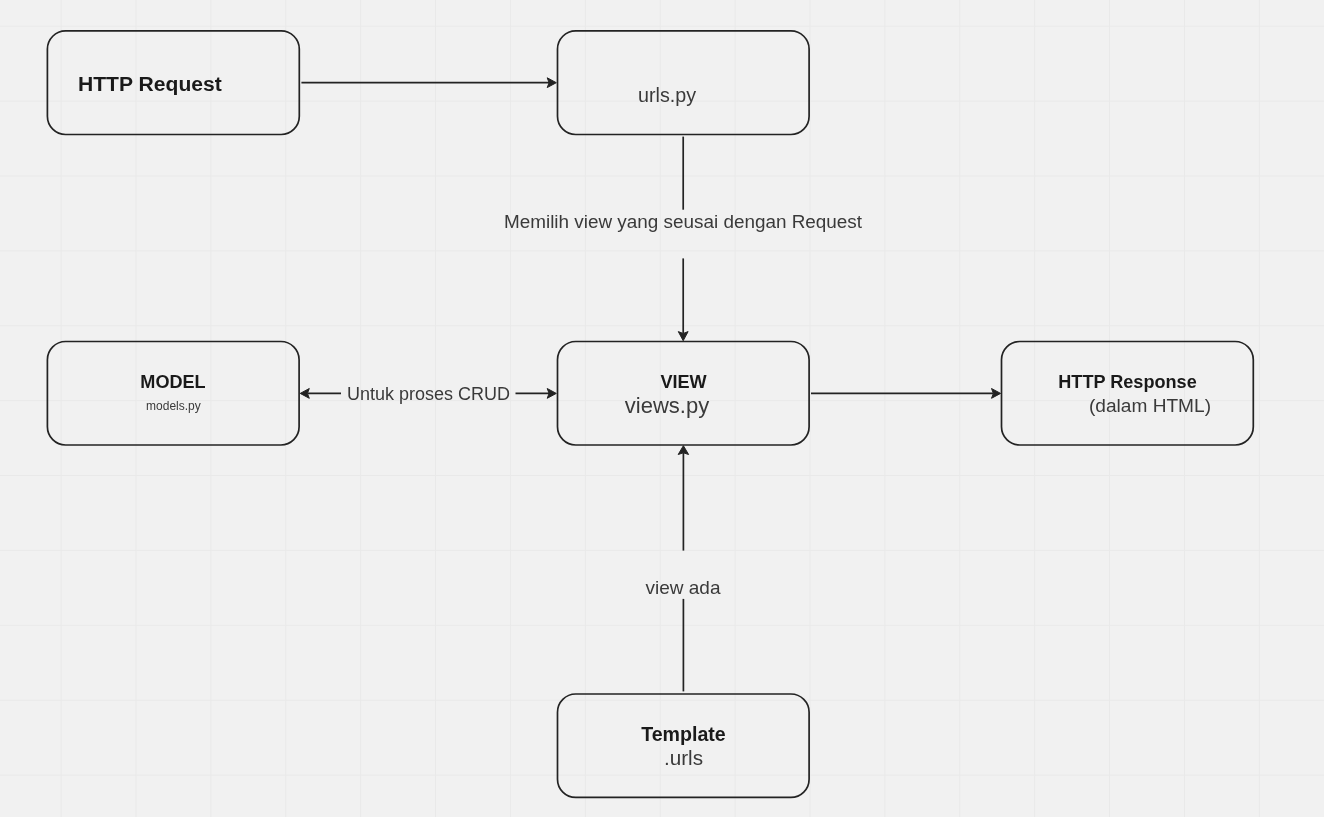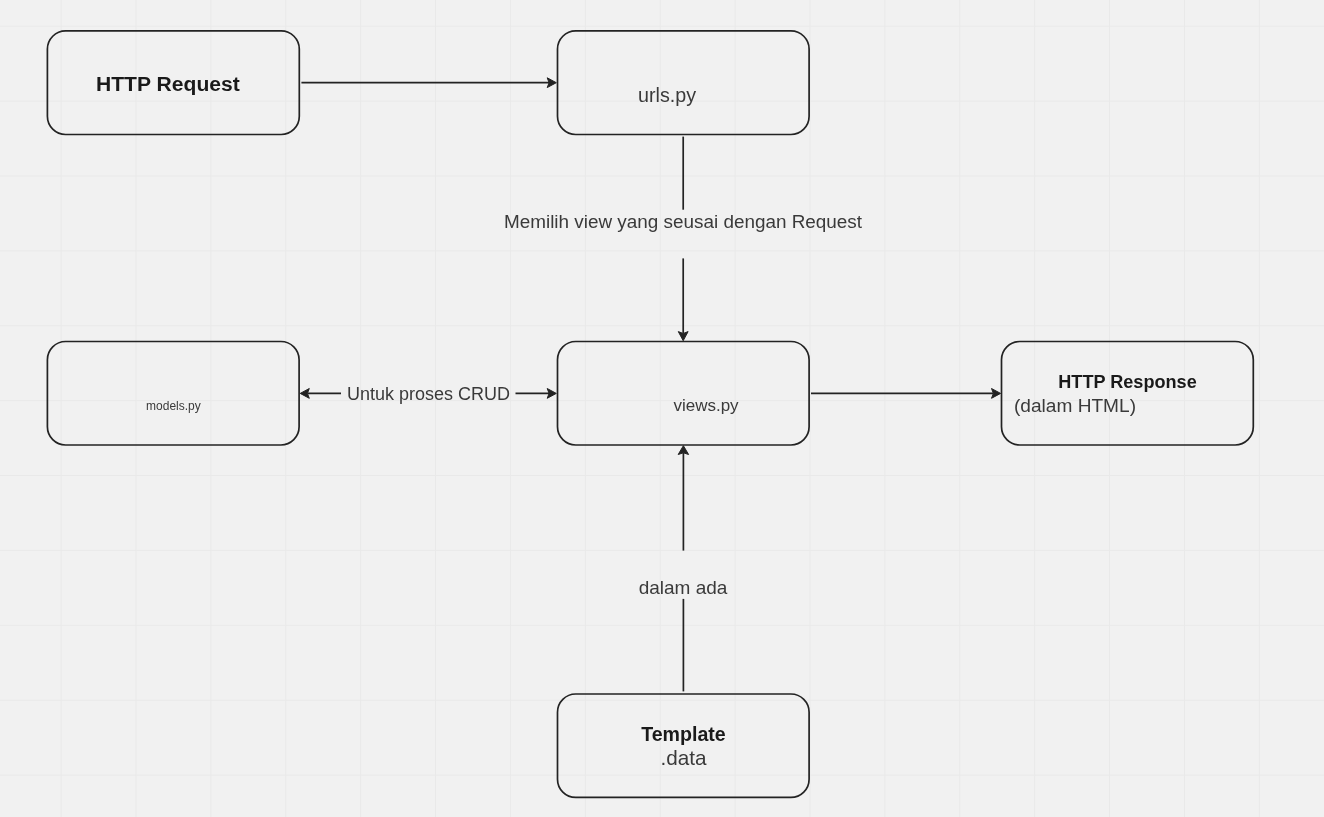--- a/index.html
+++ b/index.html
@@ -65,30 +65,32 @@
       <path class="arrow-head" d="M 1000.6 393.4 L 991.5 388.5 L 993.4 393.4 L 991.5 398.3 Z"></path>
     </g>
 
     <g>
       <path class="edge-line" d="M 683.4 691.4 L 683.4 598.9"></path>
       <path class="edge-line" d="M 683.4 550.6 L 683.4 452.8"></path>
       <path class="arrow-head" d="M 683.4 445.7 L 688.6 454.5 L 683.4 452.8 L 678.2 454.5 Z"></path>
     </g>
   </svg>
 
-  <div class="lbl title" style="left:47.4px; top:70.6px; width:205px; font-size:21.1px; line-height:25px;padding-left:18px;">HTTP Request</div>
+  <div class="lbl title" style="left:47.4px; top:70.6px; width:205px; font-size:21.1px; line-height:25px;">HTTP Request</div>
 
   <div class="lbl sub" style="left:541px; top:83.3px; width:252px; font-size:19.7px; line-height:24.5px;">urls.py</div>
 
+  <div class="lbl title" style="left:47px; top:370.2px; width:252px; font-size:18.1px; line-height:24.5px;">MODEL</div>
   <div class="lbl sub" style="left:47.4px; top:394.3px; width:252px; font-size:12px; line-height:24.5px;">models.py</div>
 
-  <div class="lbl sub" style="left:580px; top:394.2px; width:252px; font-size:17px; line-height:24.5px;">views.py</div>
+  <div class="lbl title" style="left:557.5px; top:370.2px; width:252px; font-size:18.1px; line-height:24.5px;">VIEW</div>
+  <div class="lbl sub" style="left:541px; top:394.2px; width:252px; font-size:22px; line-height:24.5px;">views.py</div>
 
   <div class="lbl title" style="left:1001.5px; top:370.2px; width:252px; font-size:18.1px; line-height:24.5px;">HTTP Response</div>
-  <div class="lbl sub" style="left:949px; top:394.2px; width:252px; font-size:19.1px; line-height:24.5px;">(dalam HTML)</div>
+  <div class="lbl sub" style="left:1024px; top:394.2px; width:252px; font-size:19.1px; line-height:24.5px;">(dalam HTML)</div>
 
   <div class="lbl title" style="left:557.5px; top:722.2px; width:252px; font-size:19.6px; line-height:24.5px;text-align:center;">Template</div>
-  <div class="lbl sub" style="left:557.5px; top:746.3px; width:252px; font-size:20.7px; line-height:24.5px;">.data</div>
+  <div class="lbl sub" style="left:557.5px; top:746.3px; width:252px; font-size:20.7px; line-height:24.5px;">.urls</div>
 
   <div class="lbl edge-label" style="left:483px; top:209.8px; width:400px; font-size:18.9px; line-height:24.5px;">Memilih view yang seusai dengan Request</div>
   <div class="lbl edge-label" style="left:328.5px; top:381.8px; width:200px; font-size:18px; line-height:24.5px;">Untuk proses CRUD</div>
-  <div class="lbl edge-label" style="left:463px; top:549.6px; width:440px; font-size:19.0px; line-height:25.8px;"><br><span>dalam ada</span></div>
+  <div class="lbl edge-label" style="left:463px; top:549.6px; width:440px; font-size:19.0px; line-height:25.8px;"><br><span>view ada</span></div>
 </div>
 
 </body></html>

